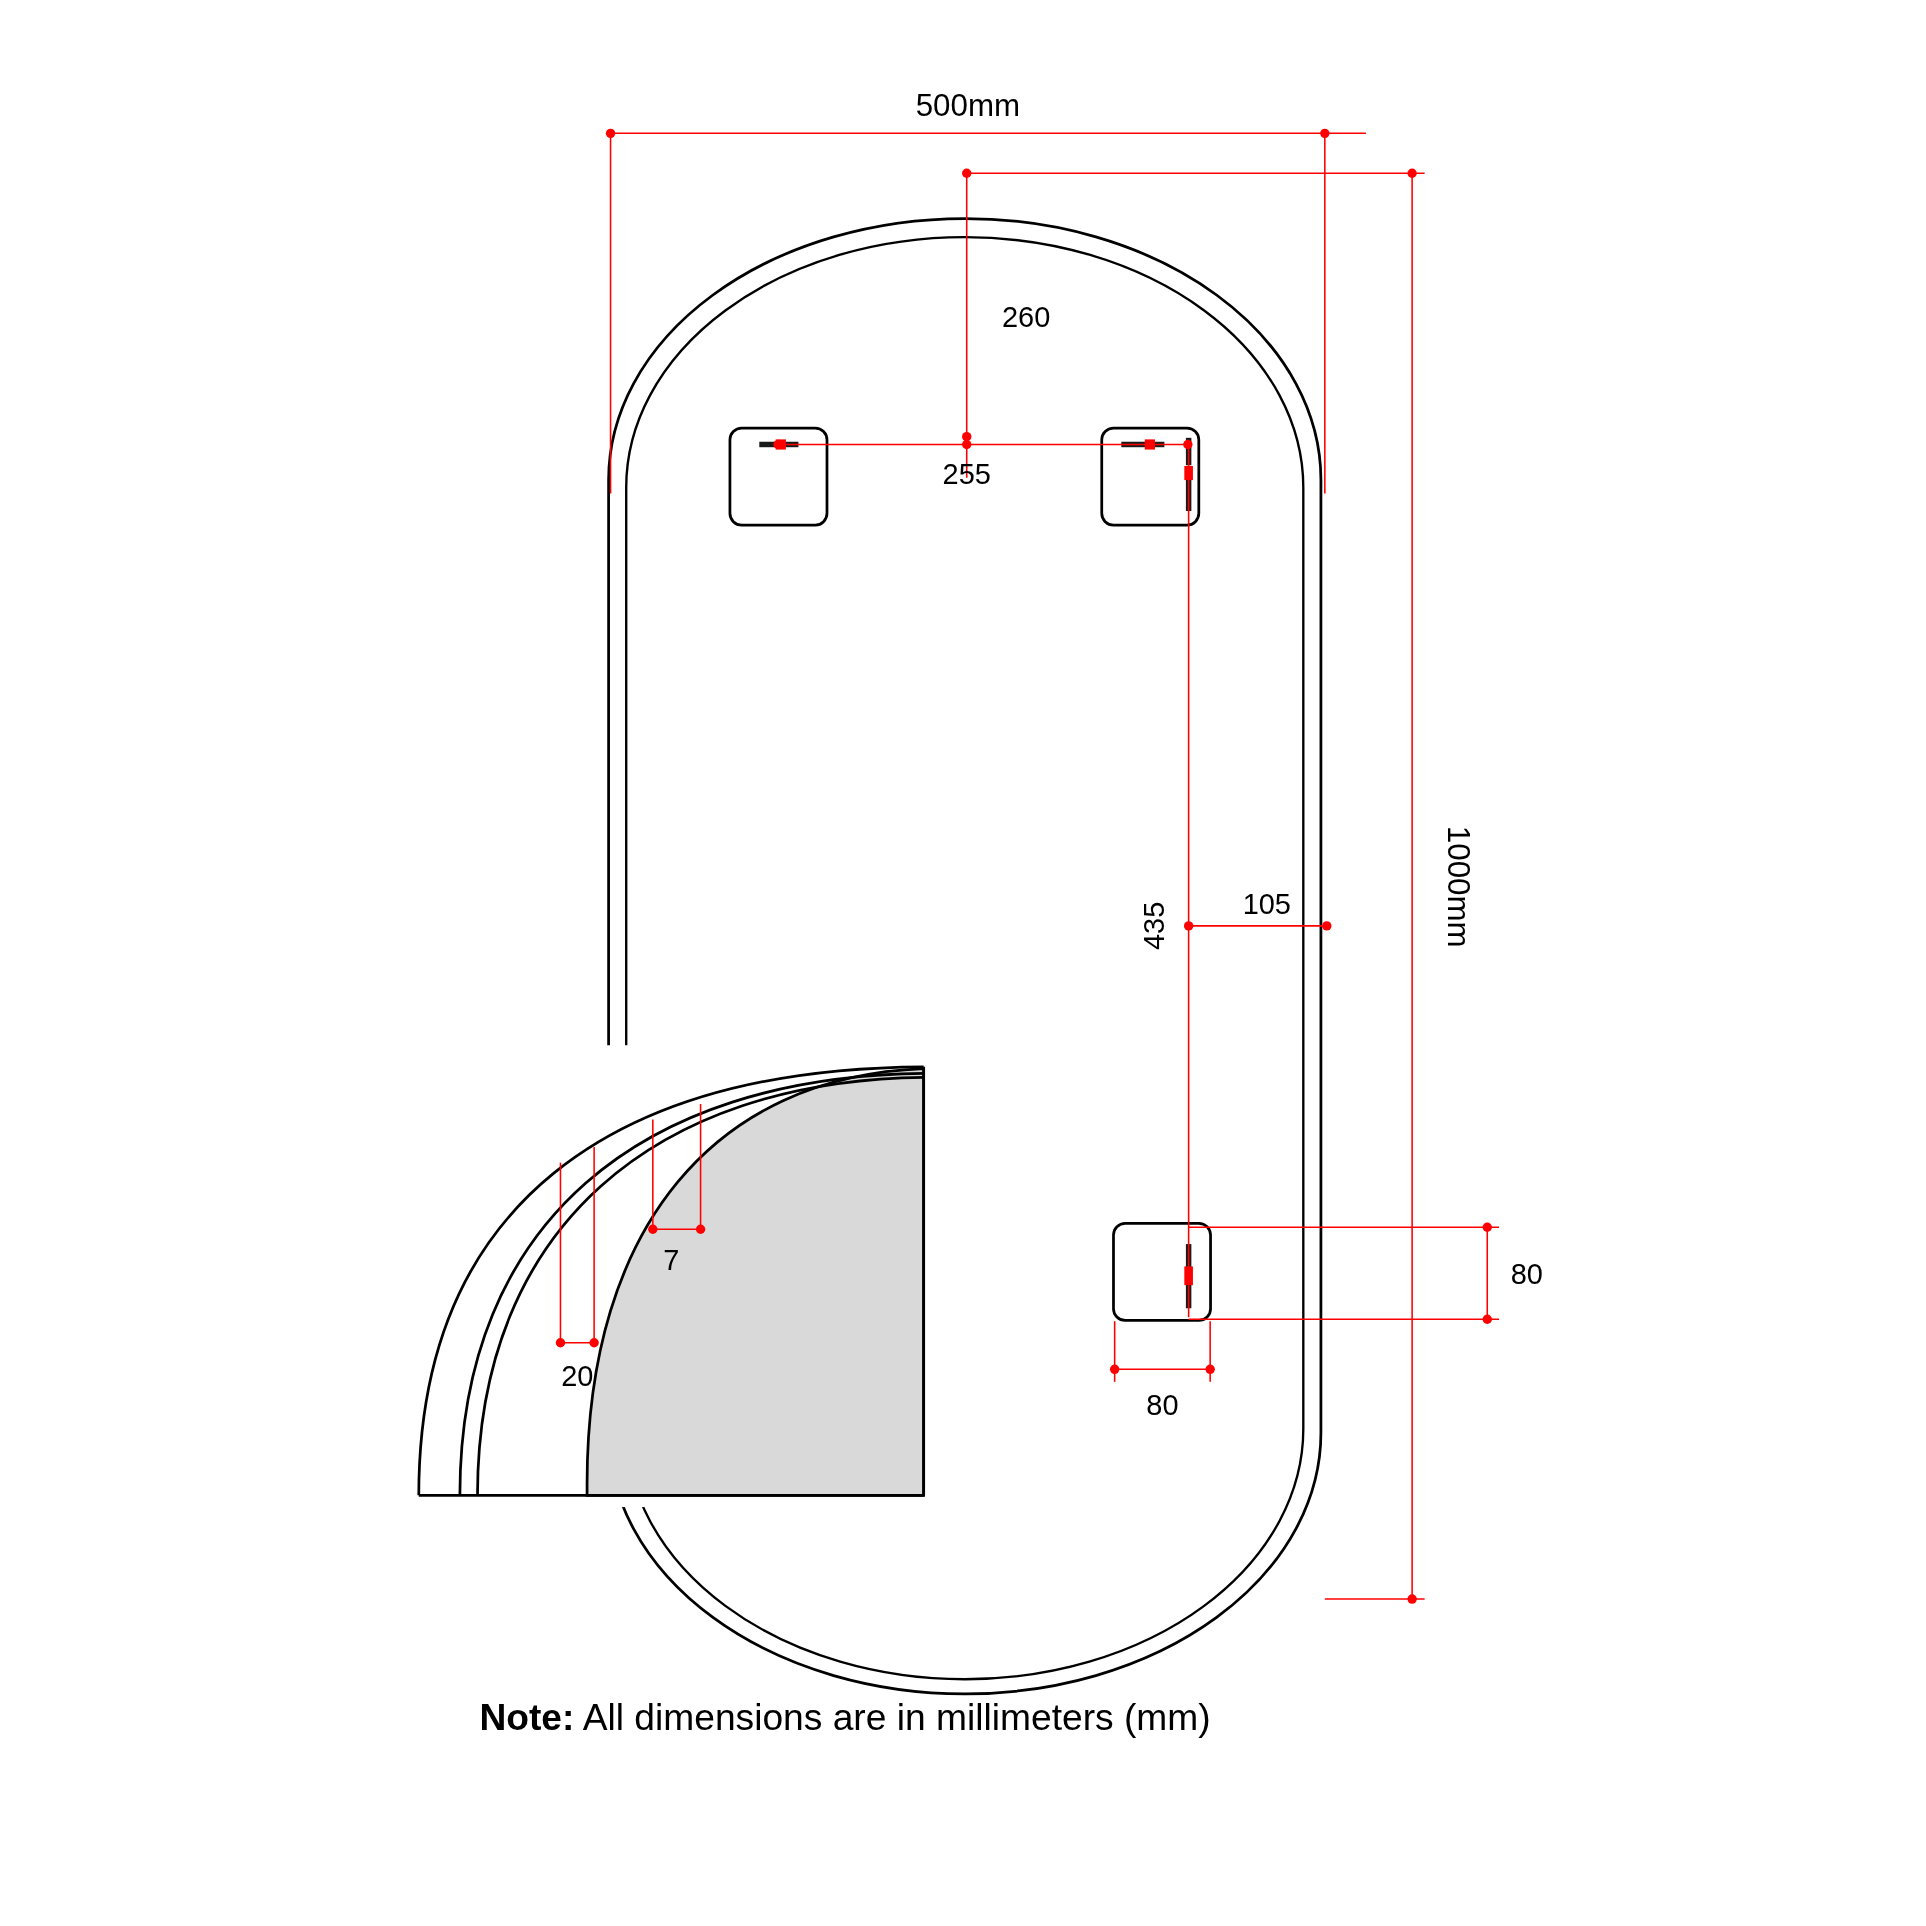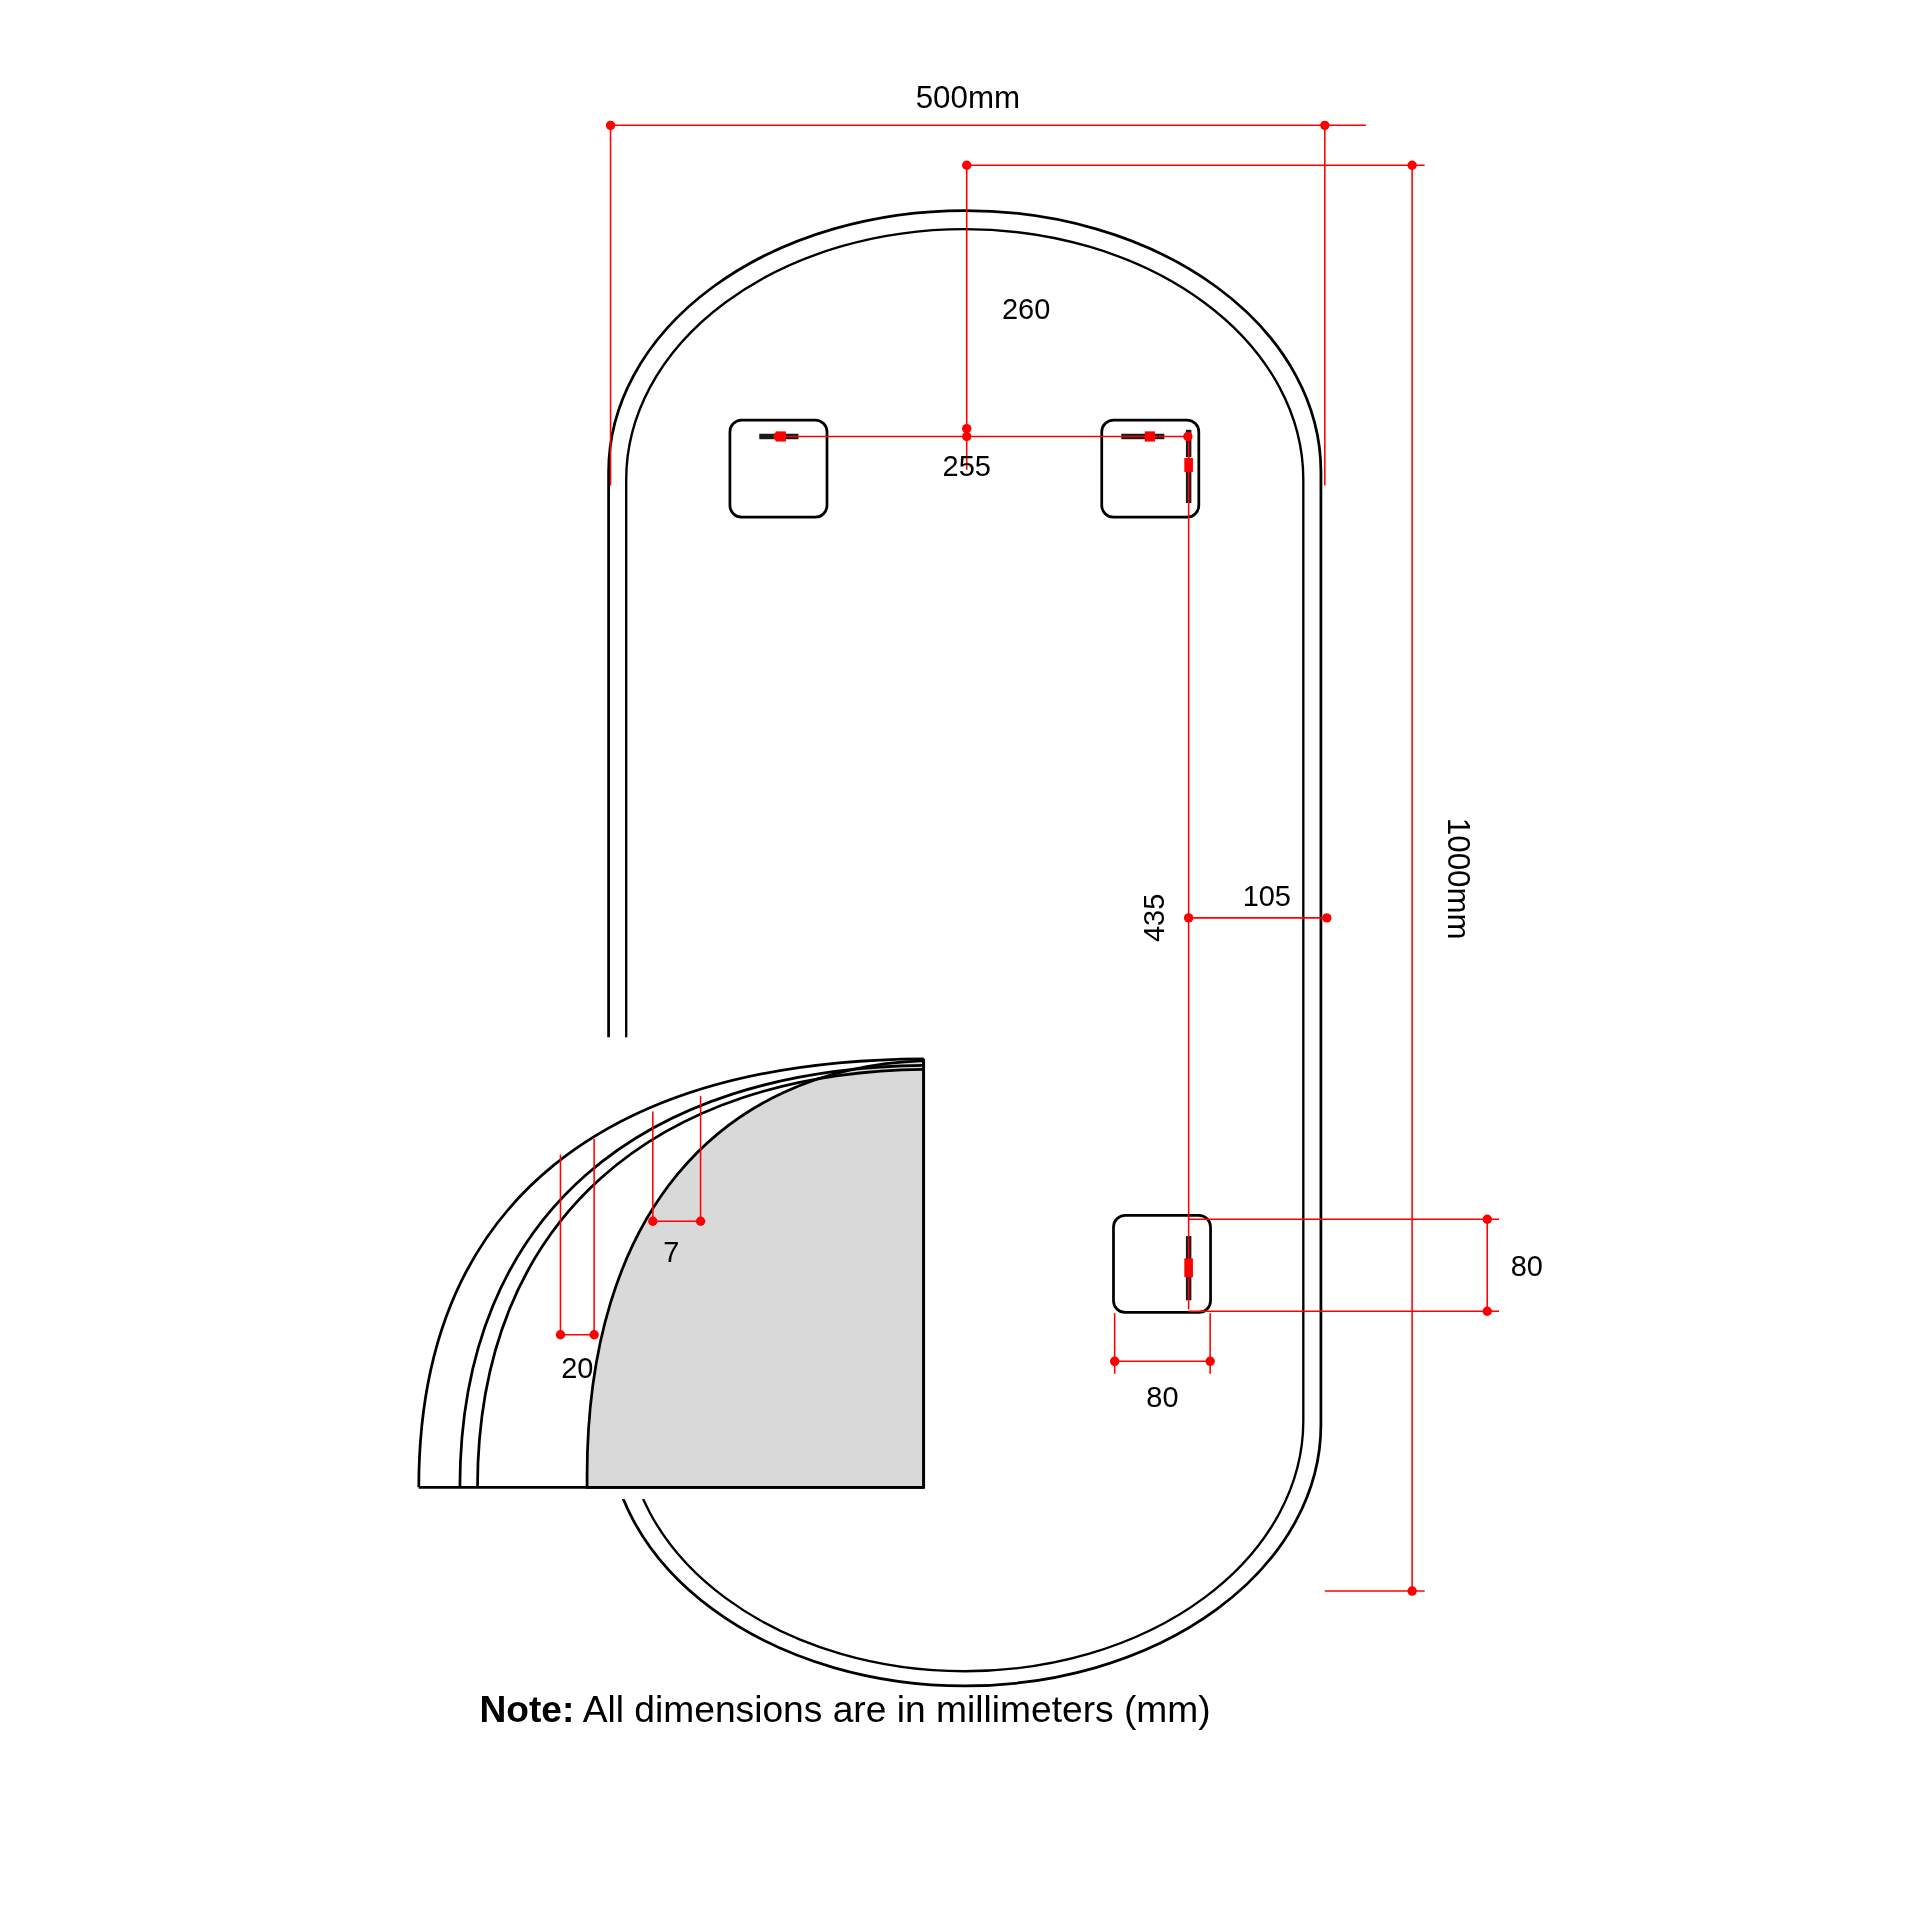--- a/index.html
+++ b/index.html
@@ -11,21 +11,21 @@
     width: 1926px;
     height: 1926px;
     font-family: "Liberation Sans", sans-serif;
     color: #000000;
     overflow: hidden;
     position: relative;
   }
   #drawing-root {
     position: absolute;
     left: 0;
-    top: 4px;
+    top: 12px;
     width: 1926px;
     height: 1586px;
   }
   svg.sheet {
     display: block;
     width: 1926px;
     height: 1926px;
   }
   text {
     font-family: "Liberation Sans", sans-serif;

